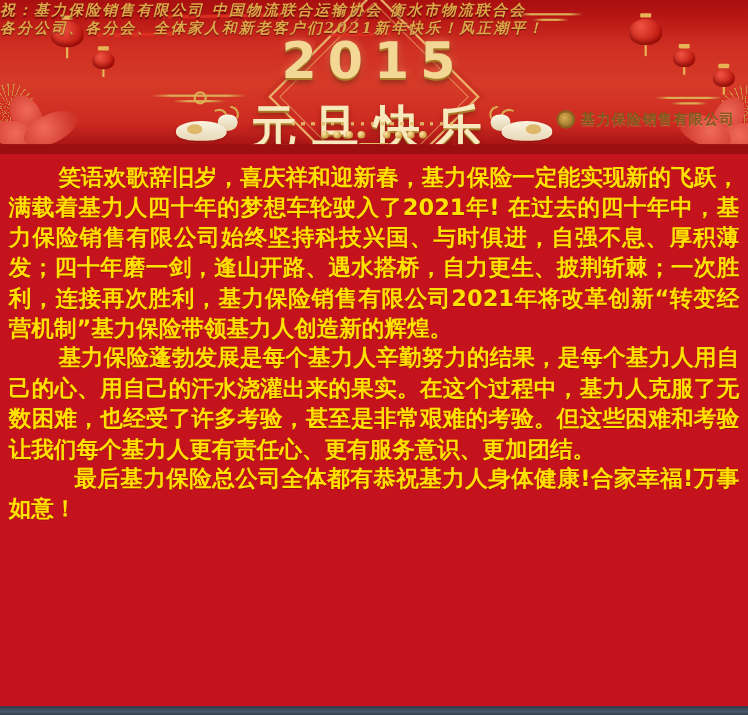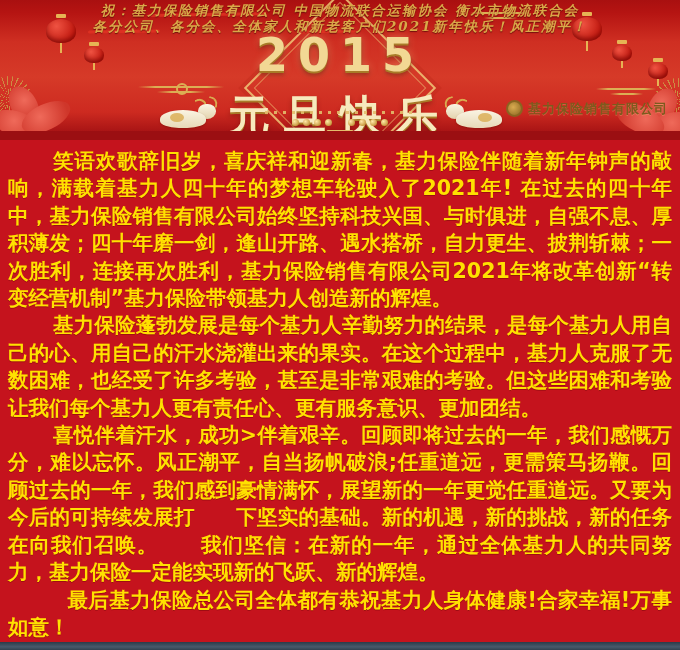--- a/index.html
+++ b/index.html
@@ -10,21 +10,21 @@
   }
 
   
   .banner-wrap{
     position:absolute;top:0;left:0;width:680px;height:140px;
     background:linear-gradient(180deg,#a91010 0%,#b51412 9%,#cf2f22 30%,#d63a28 55%,#cd2a20 80%,#a31113 96%,#9b0f12 100%);
     overflow:hidden;
   }
   .dedication{
     position:absolute;top:2px;left:0;width:100%;z-index:6;
-    text-align:center;color:#d9a848;
+    color:#d9a848;
     font-family:"DejaVu Serif",serif;font-style:italic;font-weight:bold;
     font-size:13.5px;line-height:16px;letter-spacing:2px;
     text-shadow:0 1px 1px rgba(60,0,0,.6);
   }
   .underline-mark{position:absolute;height:3px;background:#e03323;opacity:.85;border-radius:2px;z-index:5;}
   .um1{left:148px;top:13px;width:118px;transform:rotate(-1deg);}
   .um2{left:88px;top:30px;width:72px;transform:rotate(-1deg);}
   .um3{left:300px;top:30px;width:55px;transform:rotate(-1deg);}
 
   
@@ -240,20 +240,19 @@
 
     <div class="company-line">
       <span class="company-logo"></span>
       <span class="company-name">基力保险销售有限公司</span>
     </div>
 
     <div class="banner-bottom-strip"></div>
   </div>
 
   <div class="content">
-    <p>笑语欢歌辞旧岁，喜庆祥和迎新春，基力保险伴随着新年钟声的敲响，满载着基力人四十年的梦想车轮驶入了2021年! 在过去的四十年中，基力保险销售有限公司始终坚持科技兴国、与时俱进，自强不息、厚积薄发；四十年磨一剑，逢山开路、遇水搭桥，自力更生、披荆斩棘；一次胜利，连接再次胜利，基力保险销售有限公司2021年将改革创新“转变经营机制”基力保险带领基力人创造新的辉煌。</p>
+    <p>笑语欢歌辞旧岁，喜庆祥和迎新春，基力保险一定能实现新的飞跃，满载着基力人四十年的梦想车轮驶入了2021年! 在过去的四十年中，基力保险销售有限公司始终坚持科技兴国、与时俱进，自强不息、厚积薄发；四十年磨一剑，逢山开路、遇水搭桥，自力更生、披荆斩棘；一次胜利，连接再次胜利，基力保险销售有限公司2021年将改革创新“转变经营机制”基力保险带领基力人创造新的辉煌。</p>
     <p>基力保险蓬勃发展是每个基力人辛勤努力的结果，是每个基力人用自己的心、用自己的汗水浇灌出来的果实。在这个过程中，基力人克服了无数困难，也经受了许多考验，甚至是非常艰难的考验。但这些困难和考验让我们每个基力人更有责任心、更有服务意识、更加团结。</p>
-    <p>喜悦伴着汗水，成功&gt;伴着艰辛。回顾即将过去的一年，我们感慨万分，难以忘怀。风正潮平，自当扬帆破浪;任重道远，更需策马扬鞭。回顾过去的一年，我们感到豪情满怀，展望新的一年更觉任重道远。又要为今后的可持续发展打　　下坚实的基础。新的机遇，新的挑战，新的任务在向我们召唤。　　我们坚信：在新的一年，通过全体基力人的共同努力，基力保险一定能实现新的飞跃、新的辉煌。</p>
     <p class="closing">最后基力保险总公司全体都有恭祝基力人身体健康!合家幸福!万事如意！</p>
   </div>
 
   <div class="bottom-bar"></div>
 </div>
 
 </body></html>

